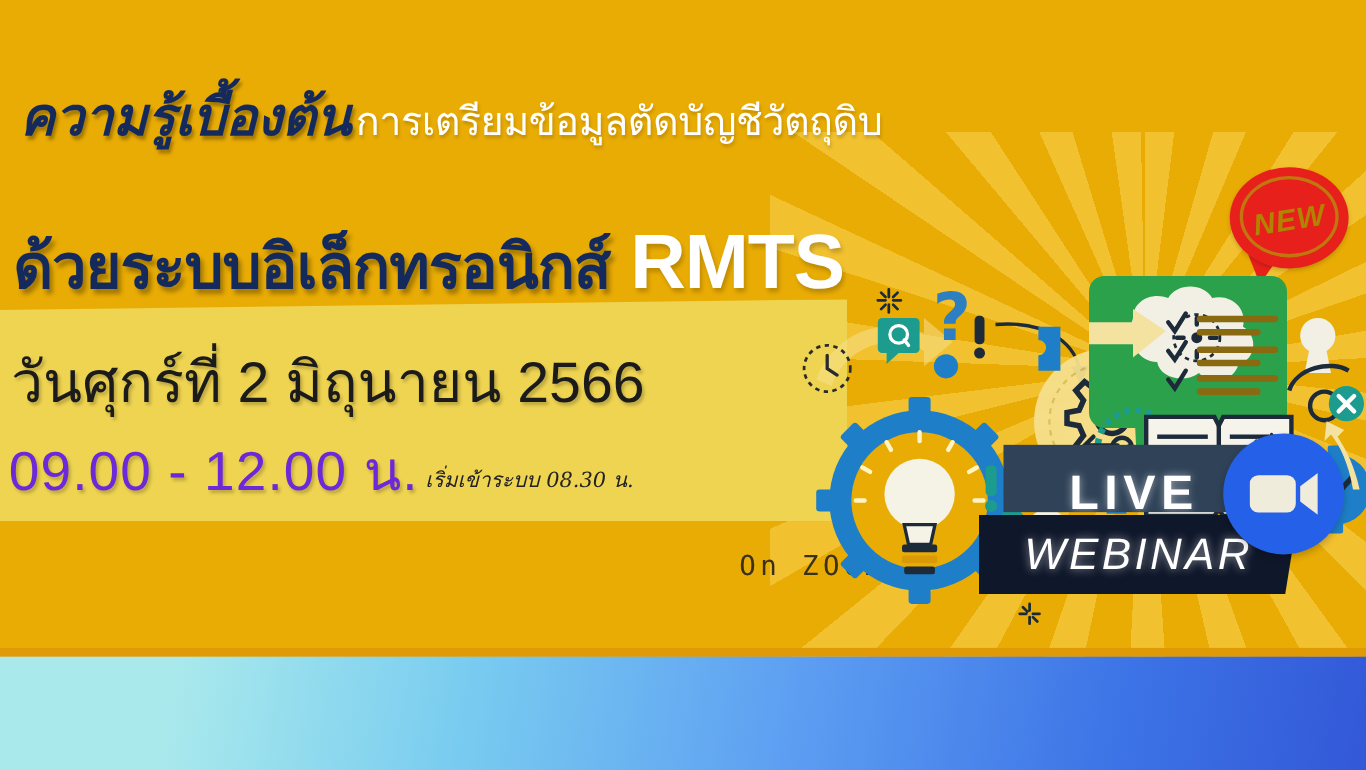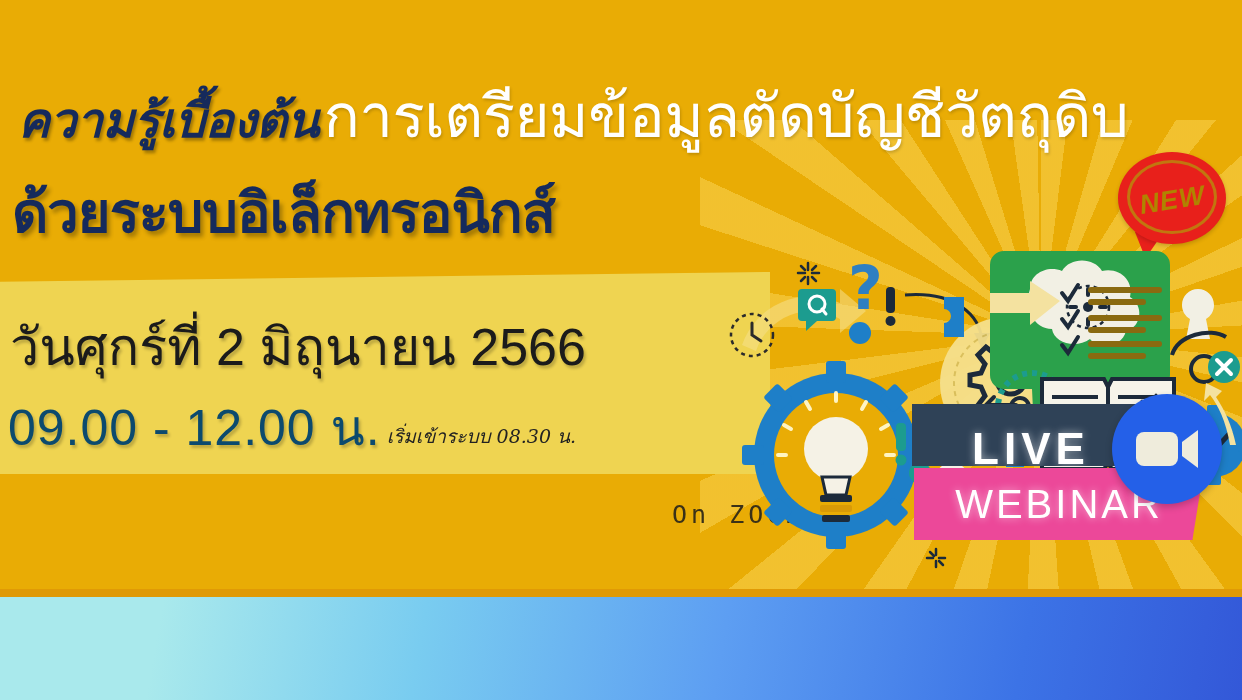--- a/index.html
+++ b/index.html
@@ -36,30 +36,30 @@
     white-space: nowrap;
   }
   .hl-dark {
     font-size: 48px; font-weight: bold;
     color: #152A5C;
     letter-spacing: -0.5px;
     text-shadow: 2px 3px 3px rgba(0,0,0,.30);
     font-style: italic;
   }
   .hl-white {
-    font-size: 60px; font-weight: normal;
+    font-size: 36px; font-weight: normal;
     color: #FFFFFF;
     letter-spacing: -0.5px;
     text-shadow: 1px 2px 3px rgba(0,0,0,.18);
   }
   .headline2 {
     position: absolute;
     left: 12px; top: 168px;
     white-space: nowrap;
-    display: flex; align-items: baseline; gap: 18px; flex-direction: column;
+    display: flex; align-items: baseline; gap: 18px;
   }
   .hl2-dark {
     font-size: 56px; font-weight: bold;
     color: #152A5C;
     letter-spacing: -1px;
     text-shadow: 3px 4px 4px rgba(0,0,0,.30);
   }
   .hl2-rmts {
     font-size: 70px; font-weight: bold;
     color: #FFFFFF;
@@ -85,21 +85,21 @@
     white-space: nowrap;
     text-shadow: 2px 3px 3px rgba(0,0,0,.22);
   }
   .band-time {
     position: absolute;
     left: 8px; top: 388px;
     display: flex; align-items: baseline;
     white-space: nowrap;
   }
   .time-main {
-    font-size: 50px; color: #0c4a6e;
+    font-size: 50px; color: #6d28d9;
     letter-spacing: 1px;
     text-shadow: 2px 3px 3px rgba(0,0,0,.22);
   }
   .time-note {
     font-family: "DejaVu Serif", serif;
     font-style: italic;
     font-size: 19px; color: #222;
     margin-left: 6px;
     transform: translateY(-2px);
   }
@@ -161,26 +161,27 @@
     display: flex; align-items: center; justify-content: center;
     clip-path: polygon(0 0, 100% 0, 94% 100%, 0 100%);
   }
   .live-badge span {
     color: #FFFFFF; font-size: 44px; font-weight: bold;
     letter-spacing: 5px;
     text-shadow: 0 0 8px rgba(255,255,255,.55);
     margin-top: 28px;
   }
   .webinar-badge {
-    position: absolute; left: 914px; top: 468px;
+    position: absolute; left: 890px; top: 468px;
     width: 290px; height: 72px;
-    background: #ec4899;
+    background: #0f172a;
     display: flex; align-items: center; justify-content: center;
     clip-path: polygon(0 0, 100% 0, 96% 100%, 0 100%);
     box-shadow: 0 3px 6px rgba(0,0,0,.15);
+    font-style: italic;
   }
   .webinar-badge span {
     color: #FFFFFF; font-size: 40px; font-weight: normal;
     letter-spacing: 3px;
     text-shadow: 0 0 9px rgba(255,255,255,.6);
   }
   .zoom-circle {
     position: absolute; left: 1112px; top: 394px;
     width: 110px; height: 110px; border-radius: 50%;
     background: #2460E8;

